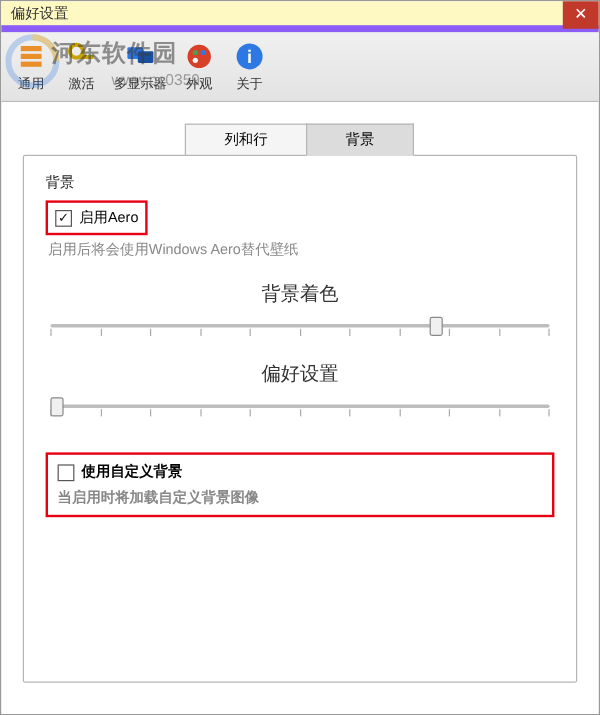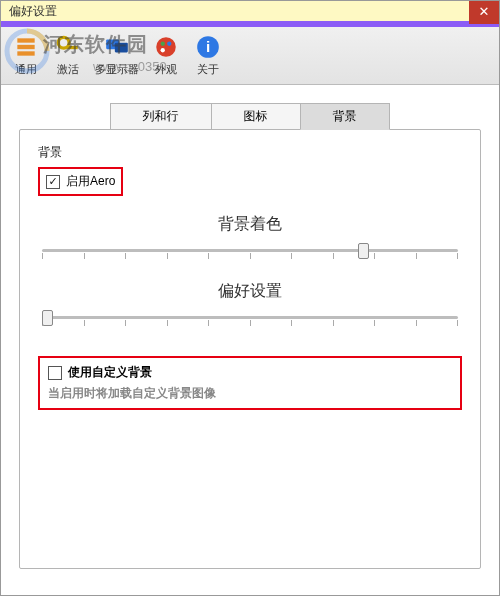--- a/index.html
+++ b/index.html
@@ -226,33 +226,33 @@
         <circle cx="12" cy="12" r="10" fill="#2e78e4"></circle>
         <text x="12" y="17" text-anchor="middle" font-size="14" fill="#fff" font-family="Arial" font-weight="bold">i</text>
       </svg>
     <span>关于</span>
   </div>
 </div>
 
 <div class="content">
   <div class="tabbar">
     <div class="tab">列和行</div>
-    <div class="tab">图标</div>
     <div class="tab active">背景</div>
   </div>
 
   <div class="panel">
     <div class="group-title">背景</div>
 
     <div class="redbox">
       <div class="check-row">
         <span class="check">✓</span>
         <span>启用Aero</span>
       </div>
     </div>
+    <div class="desc">启用后将会使用Windows Aero替代壁纸</div>
 
     <div class="slider-block">
       <div class="slider-label">背景着色</div>
       <div class="slider">
         <div class="slider-track"></div>
         <div class="slider-ticks">
           <div class="slider-tick"></div>
             <div class="slider-tick"></div>
             <div class="slider-tick"></div>
             <div class="slider-tick"></div>

